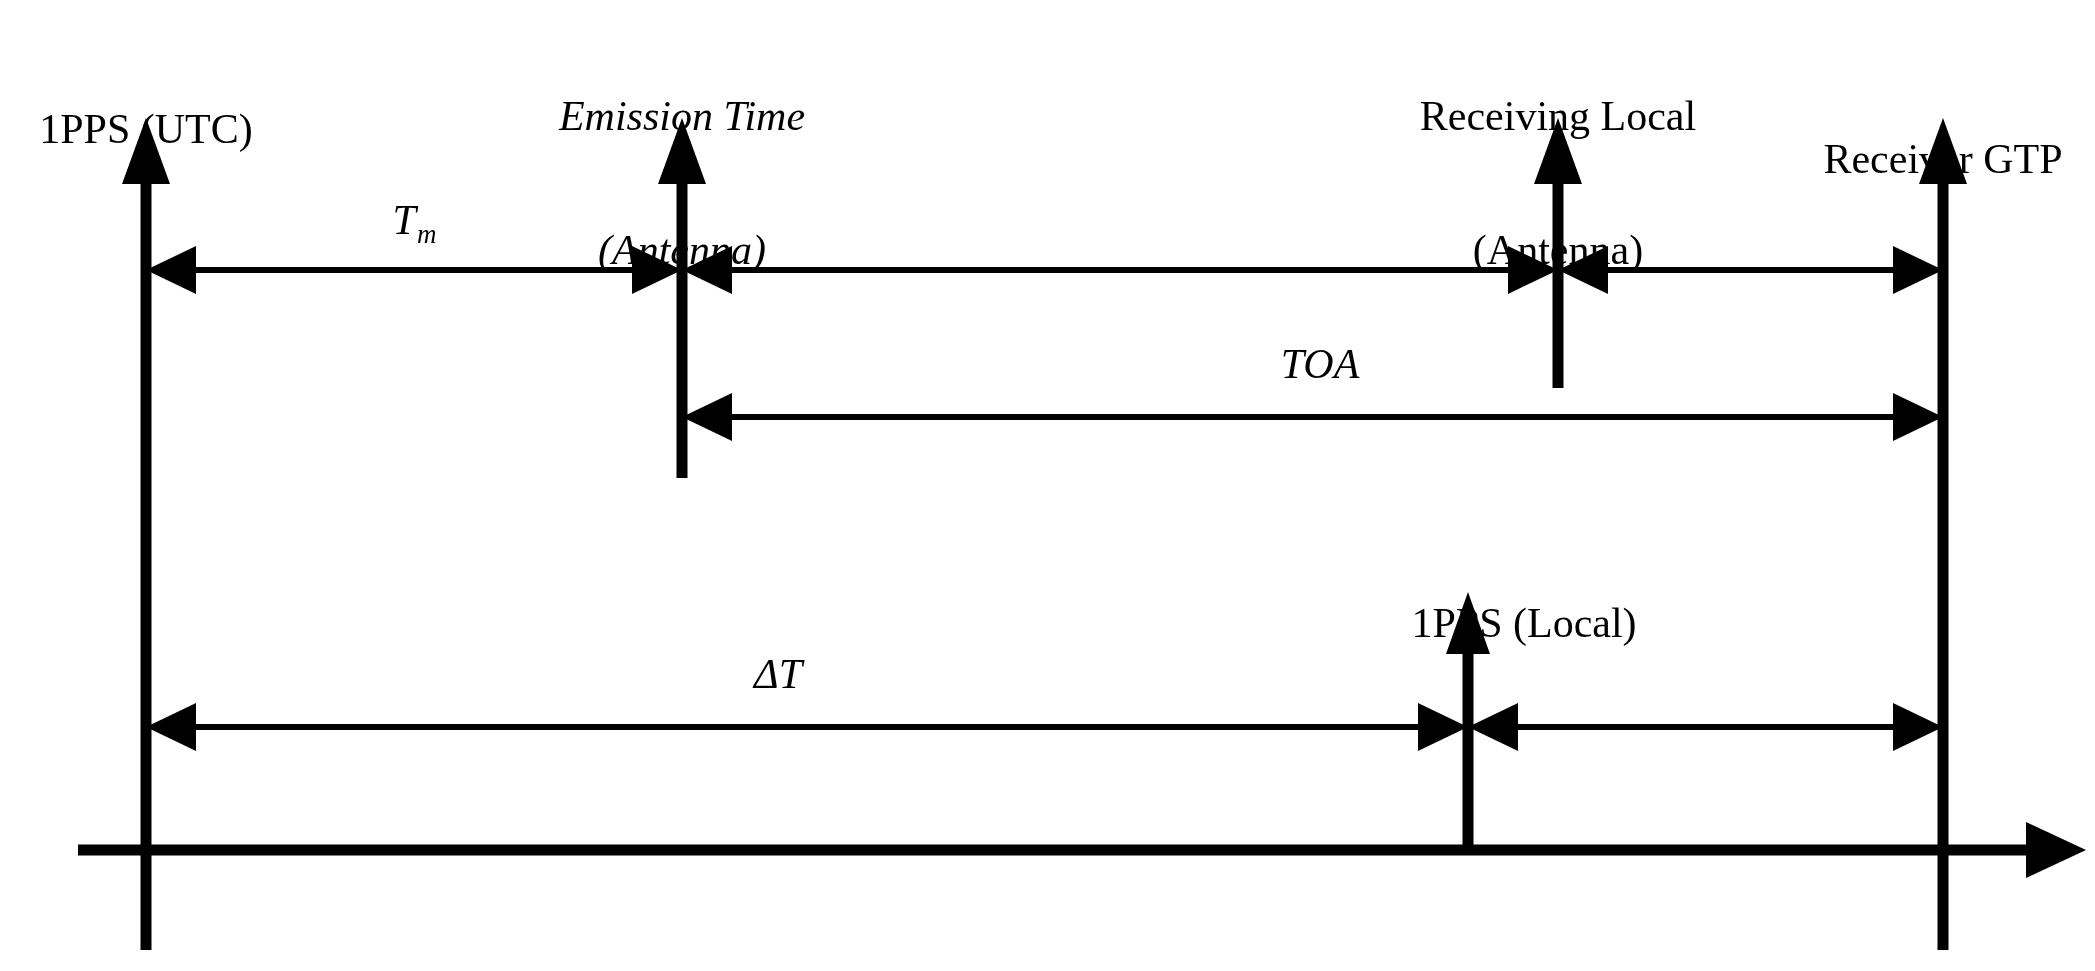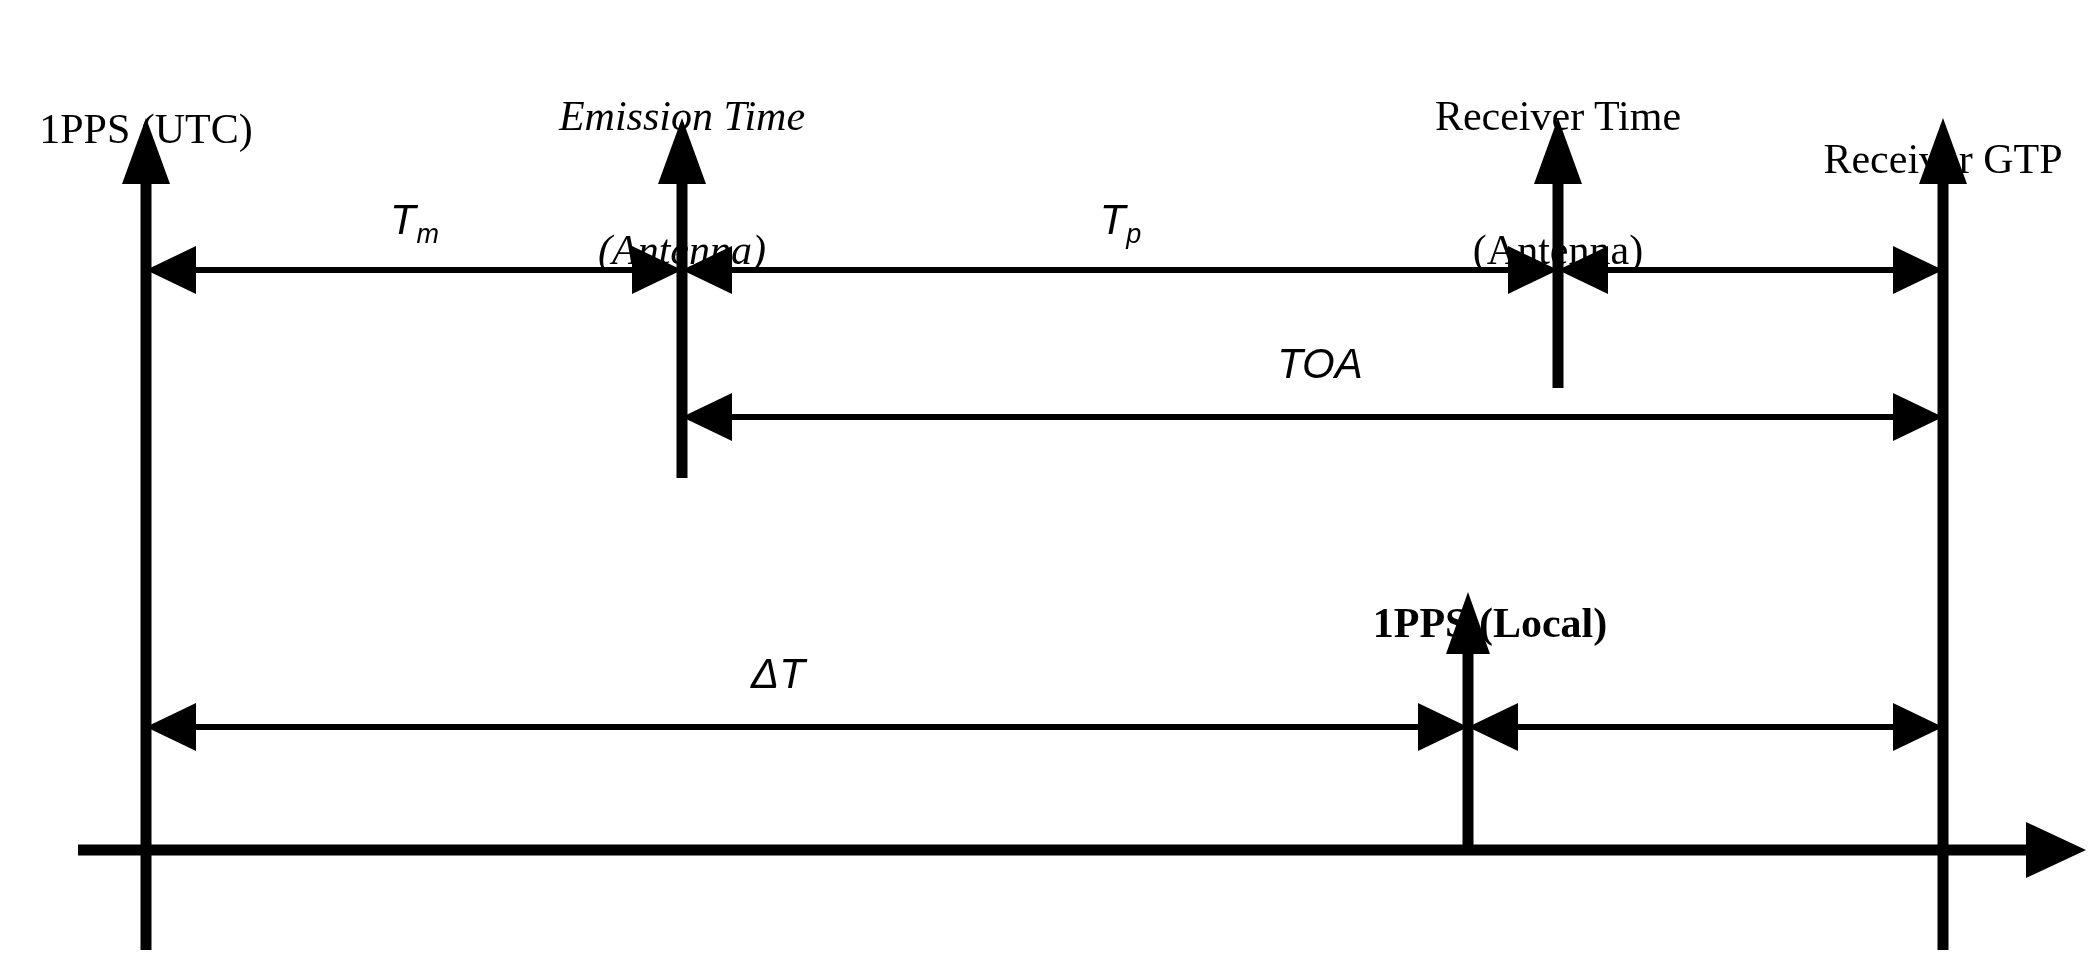--- a/index.html
+++ b/index.html
@@ -30,21 +30,21 @@
     font-family: "Liberation Serif", "DejaVu Serif", serif;
     font-size: 42px;
     line-height: 1.06;
     color: #000000;
     white-space: pre;
     letter-spacing: 0px;
   }
   .interval-label {
     position: absolute;
     text-align: center;
-    font-family: Liberation Sans, sans-serif;
+    font-family: Liberation Serif, serif;
     font-style: italic;
     font-size: 42px;
     color: #000000;
     white-space: nowrap;
   }
   .interval-label .sub {
     font-size: 27px;
     font-style: italic;
     vertical-align: baseline;
     position: relative;
@@ -130,39 +130,36 @@
   <div class="evt-label" style="left:-154px; top:18px; width:600px;">
     <div>1PPS (UTC)</div>
   </div>
 
   <div class="evt-label" style="left:382px; top:5px; width:600px;font-style:italic;">
     <div>Emission Time</div>
     <div>(Antenna)</div>
   </div>
 
   <div class="evt-label" style="left:1258px; top:5px; width:600px;">
-    <div>Receiver Time</div>
+    <div>Receiving Local</div>
     <div>(Antenna)</div>
   </div>
 
   <div class="evt-label" style="left:1643px; top:48px; width:600px;">
     <div>Receiver GTP</div>
   </div>
 
-  <div class="evt-label" style="left:1190px; top:512px; width:600px;font-weight:bold;">
+  <div class="evt-label" style="left:1224px; top:512px; width:600px;">
     <div>1PPS (Local)</div>
   </div>
 
   <div class="interval-label" style="left:264px; top:196px; width:300px;">
     <span>T</span><span class="sub">m</span>
   </div>
 
-  <div class="interval-label" style="left:970px; top:196px; width:300px;">
-    <span>T</span><span class="sub">p</span>
-  </div>
 
 
   <div class="interval-label" style="left:1170px; top:340px; width:300px;">
     <span>TOA</span><span class="sub"></span>
   </div>
 
   <div class="interval-label upright-delta" style="left:628px; top:650px; width:300px;">
     <span>ΔT</span><span class="sub"></span>
   </div>
 

